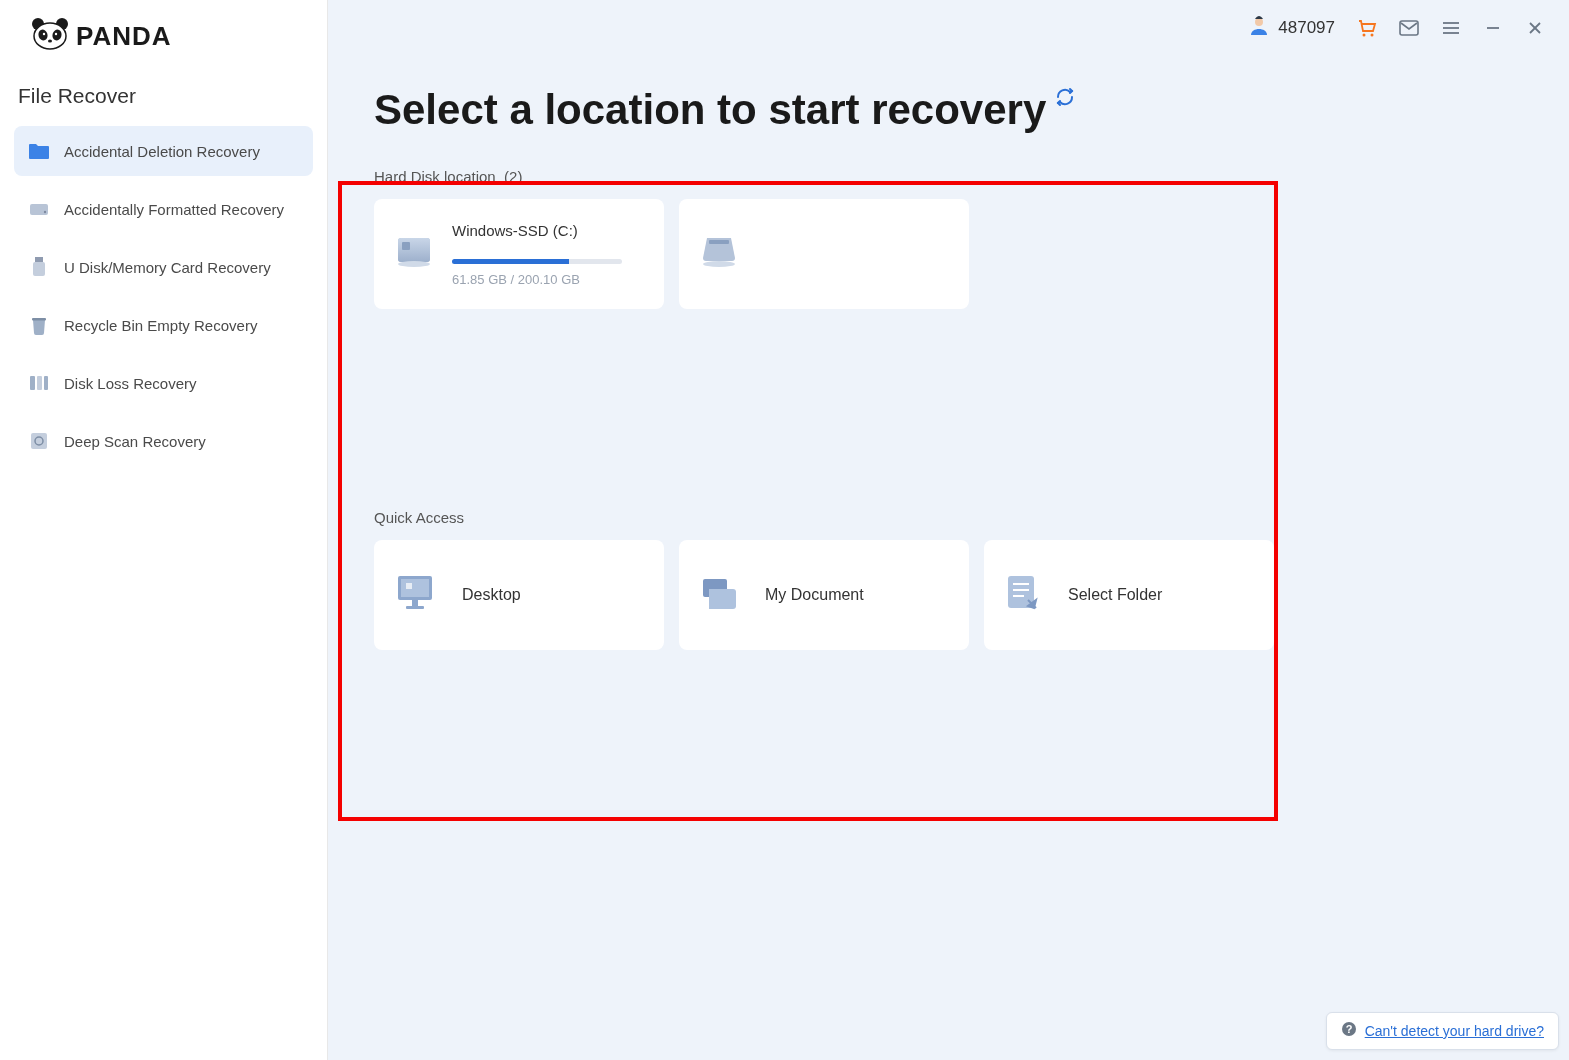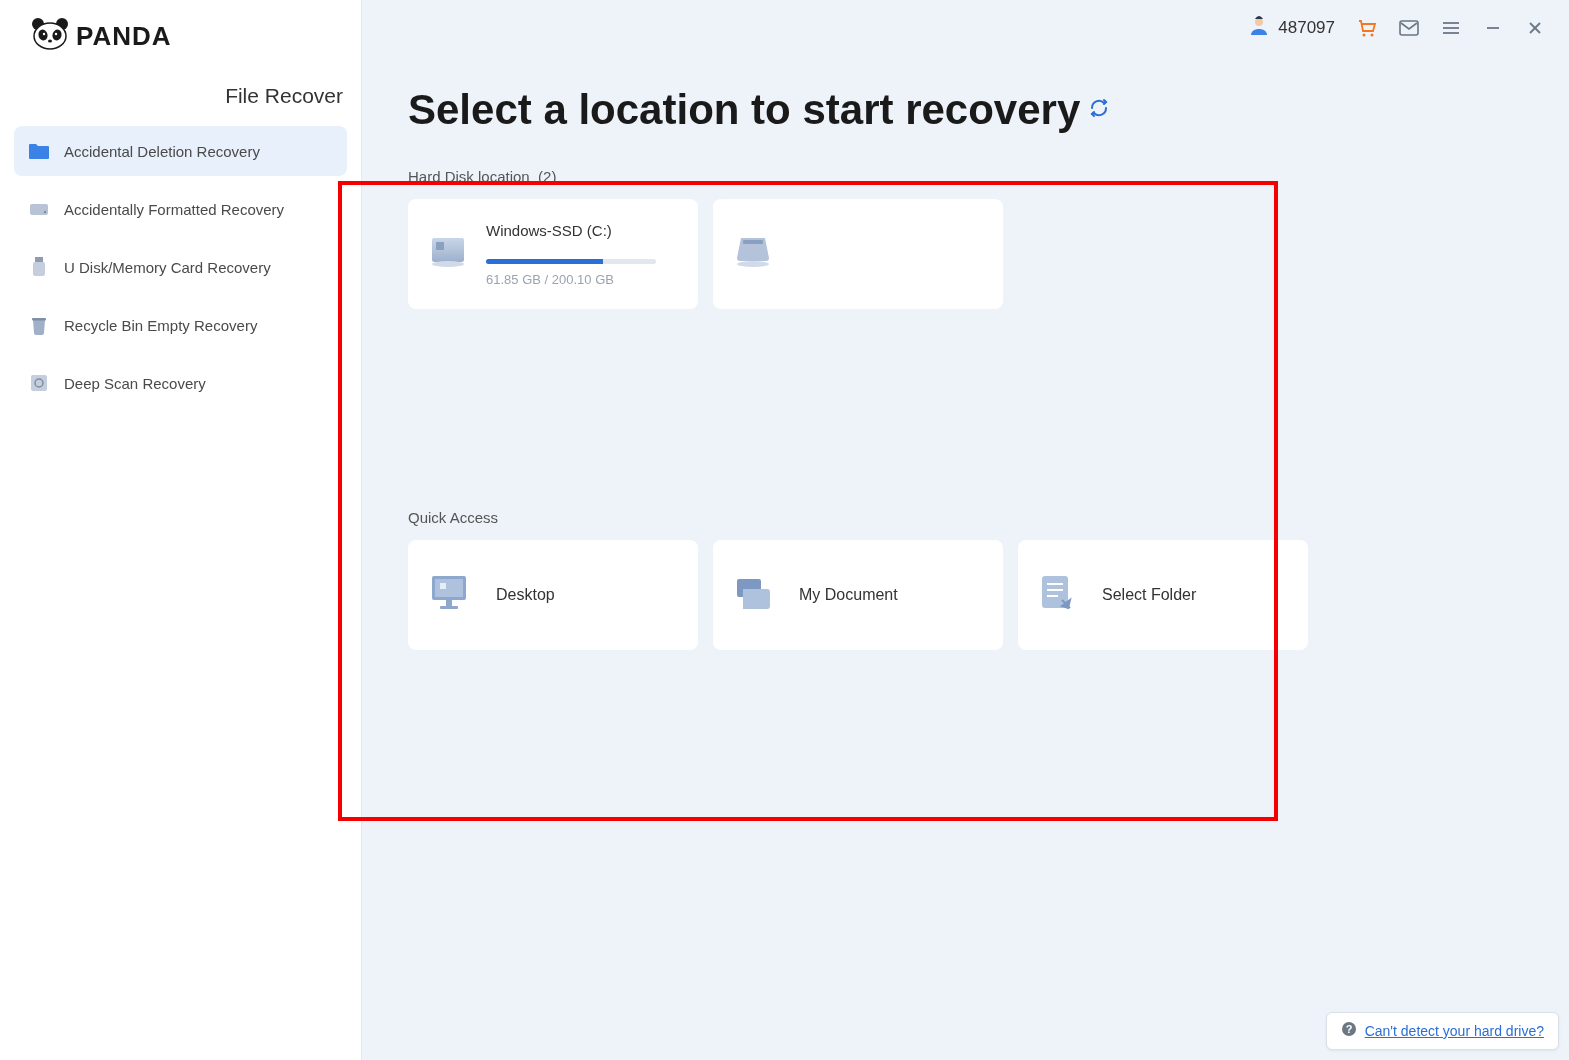--- a/index.html
+++ b/index.html
@@ -1,35 +1,35 @@
 <!DOCTYPE html>
 <html><head>
 <meta charset="utf-8">
 <style>
 * { margin: 0; padding: 0; box-sizing: border-box; font-family: -apple-system, BlinkMacSystemFont, "Segoe UI", Arial, sans-serif; }
 body { background: #fff; width: 1569px; height: 1060px; overflow: hidden; position: relative; }
 
 .app { display: flex; width: 100%; height: 100%; }
 
-.sidebar { width: 362px; background: #fff; border-right: 1px solid #e8e8e8; padding: 18px 0; text-align: right; }
+.sidebar { width: 328px; background: #fff; border-right: 1px solid #e8e8e8; padding: 18px 0; }
 .logo { display: flex; align-items: center; padding: 0 20px 30px 30px; }
 .logo-text { font-size: 26px; font-weight: 800; letter-spacing: 1px; color: #1a1a1a; margin-left: 6px; }
 .sidebar-title { font-size: 21px; color: #333; padding: 0 18px 18px 18px; }
 .sidebar-items { padding: 0 14px; }
 .sidebar-item { display: flex; align-items: center; padding: 14px 14px; border-radius: 8px; cursor: pointer; margin-bottom: 8px; color: #4a4a4a; font-size: 15px; }
 .sidebar-item.active { background: #e8f0fb; }
 .sidebar-item .icon-slot { width: 22px; height: 22px; margin-right: 14px; display: flex; align-items: center; justify-content: center; }
 
 .main { flex: 1; background: #eef3fa; position: relative; display: flex; flex-direction: column; }
 .topbar { height: 56px; display: flex; justify-content: flex-end; align-items: center; padding: 0 24px; gap: 22px; }
 .user-chip { display: flex; align-items: center; gap: 8px; color: #333; font-size: 17px; }
 .topbar-icon { width: 20px; height: 20px; display: flex; align-items: center; justify-content: center; color: #6b7785; cursor: pointer; }
 
 .content { padding: 30px 46px; flex: 1; position: relative; }
-.page-title-row { display: flex; align-items: center; gap: 8px; margin-bottom: 34px; }
+.page-title-row { display: flex; gap: 8px; margin-bottom: 34px; }
 .page-title { font-size: 42px; font-weight: 800; color: #1a1a1a; }
 .refresh-icon { color: #2a6fd6; cursor: pointer; }
 
 .section-label { font-size: 15px; color: #555; margin-bottom: 14px; }
 
 .red-box { position: absolute; left: 338px; top: 181px; width: 940px; height: 640px; border: 4px solid #f40000; pointer-events: none; z-index: 5; }
 
 .cards { display: flex; gap: 15px; flex-wrap: wrap; }
 .disk-card { width: 290px; height: 110px; background: #fff; border-radius: 8px; display: flex; align-items: center; padding: 0 18px; gap: 16px; cursor: pointer; }
 .disk-info { flex: 1; }
@@ -94,20 +94,30 @@
         <span>U Disk/Memory Card Recovery</span>
       </div>
       <div class="sidebar-item">
         <span class="icon-slot">
           <svg width="18" height="20" viewBox="0 0 18 20">
               <path d="M3 5h12l-1 13a2 2 0 0 1-2 2H6a2 2 0 0 1-2-2L3 5z" fill="#9fb0c7"></path>
               <rect x="2" y="3" width="14" height="2.5" rx="1" fill="#7d8ea5"></rect>
             </svg>
         </span>
         <span>Recycle Bin Empty Recovery</span>
+      </div>
+      <div class="sidebar-item">
+        <span class="icon-slot">
+          <svg width="22" height="18" viewBox="0 0 22 18">
+              <rect x="2" y="2" width="5" height="14" rx="1" fill="#9fb0c7"></rect>
+              <rect x="9" y="2" width="5" height="14" rx="1" fill="#c4cedd"></rect>
+              <rect x="16" y="2" width="4" height="14" rx="1" fill="#9fb0c7"></rect>
+            </svg>
+        </span>
+        <span>Disk Loss Recovery</span>
       </div>
       <div class="sidebar-item">
         <span class="icon-slot">
           <svg width="20" height="20" viewBox="0 0 20 20">
               <rect x="2" y="2" width="16" height="16" rx="2" fill="#c4cedd"></rect>
               <circle cx="10" cy="10" r="4" fill="none" stroke="#7d8ea5" stroke-width="1.5"></circle>
             </svg>
         </span>
         <span>Deep Scan Recovery</span>
       </div>

